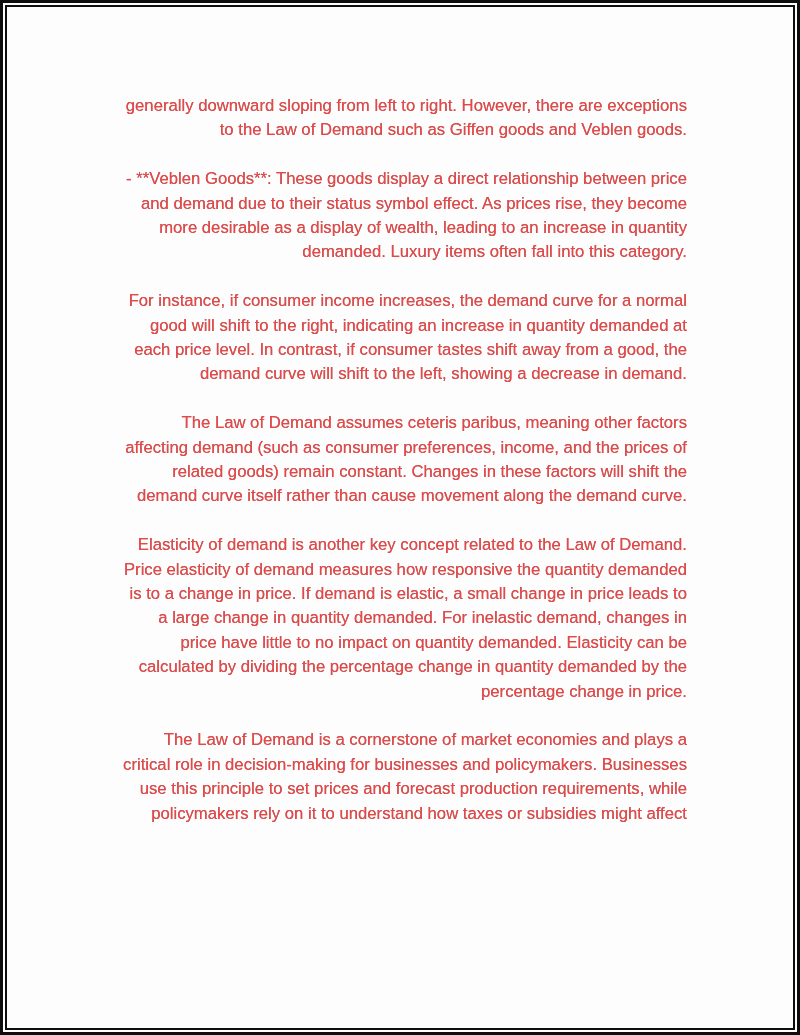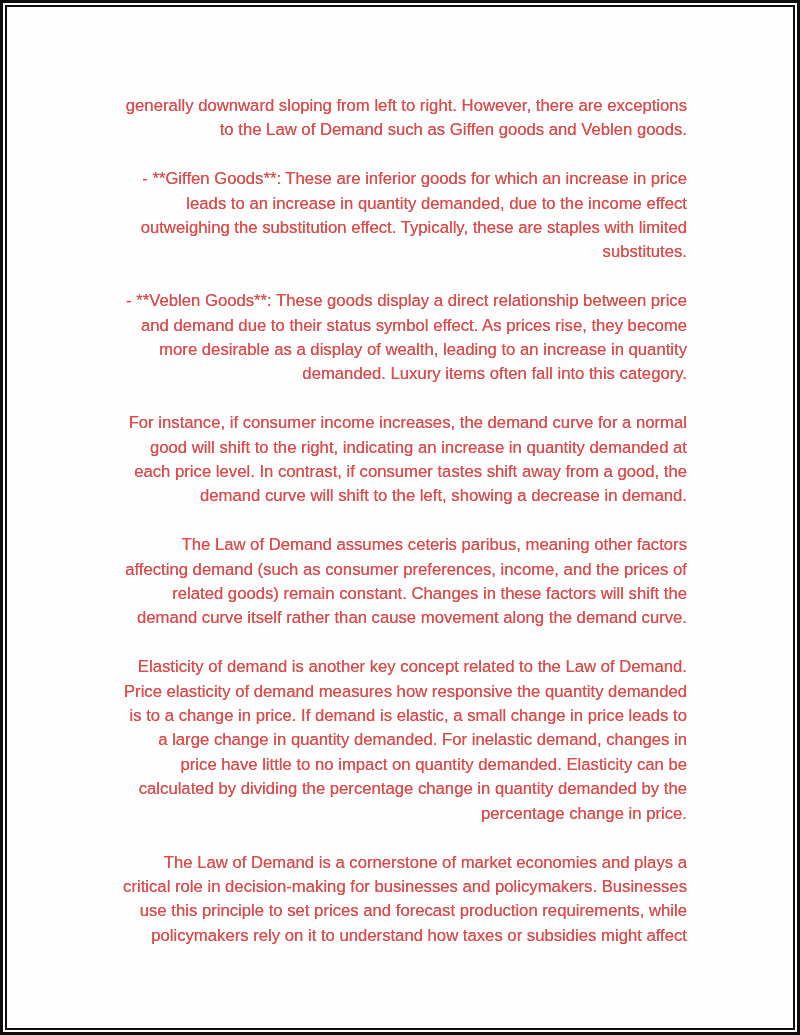--- a/index.html
+++ b/index.html
@@ -38,20 +38,19 @@
     text-shadow: 0 0 0.45px rgba(20,20,20,0.55); 
   }
 </style>
 </head>
 <body>
 
 <div class="page">
   <div class="frame-inner"></div>
   <div class="content">
       <p>generally downward sloping from left to right. However, there are exceptions to the Law of Demand such as Giffen goods and Veblen goods.</p>
-      <p>- **Giffen Goods**: These are inferior goods for which an increase in price leads to an increase in quantity demanded, due to the income effect outweighing the substitution effect. Typically, these are staples with limited substitutes.</p>
       <p>- **Veblen Goods**: These goods display a direct relationship between price and demand due to their status symbol effect. As prices rise, they become more desirable as a display of wealth, leading to an increase in quantity demanded. Luxury items often fall into this category.</p>
       <p>For instance, if consumer income increases, the demand curve for a normal good will shift to the right, indicating an increase in quantity demanded at each price level. In contrast, if consumer tastes shift away from a good, the demand curve will shift to the left, showing a decrease in demand.</p>
       <p>The Law of Demand assumes ceteris paribus, meaning other factors affecting demand (such as consumer preferences, income, and the prices of related goods) remain constant. Changes in these factors will shift the demand curve itself rather than cause movement along the demand curve.</p>
       <p>Elasticity of demand is another key concept related to the Law of Demand. Price elasticity of demand measures how responsive the quantity demanded is to a change in price. If demand is elastic, a small change in price leads to a large change in quantity demanded. For inelastic demand, changes in price have little to no impact on quantity demanded. Elasticity can be calculated by dividing the percentage change in quantity demanded by the percentage change in price.</p>
       <p>The Law of Demand is a cornerstone of market economies and plays a critical role in decision-making for businesses and policymakers. Businesses use this principle to set prices and forecast production requirements, while policymakers rely on it to understand how taxes or subsidies might affect</p>
     </div>
 </div>
 
 </body></html>

